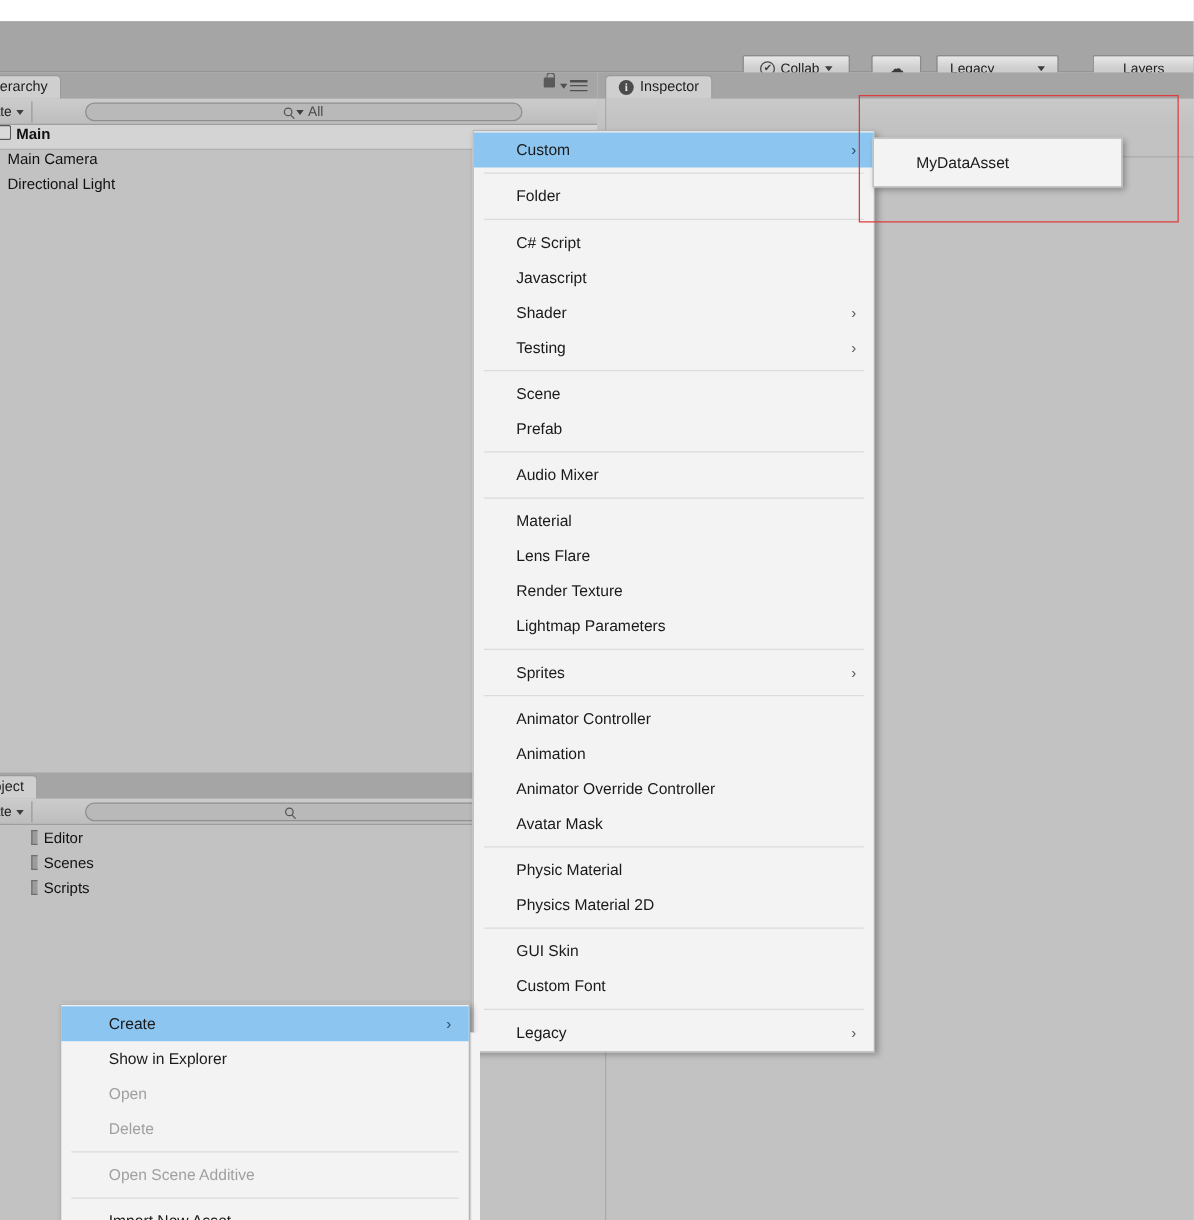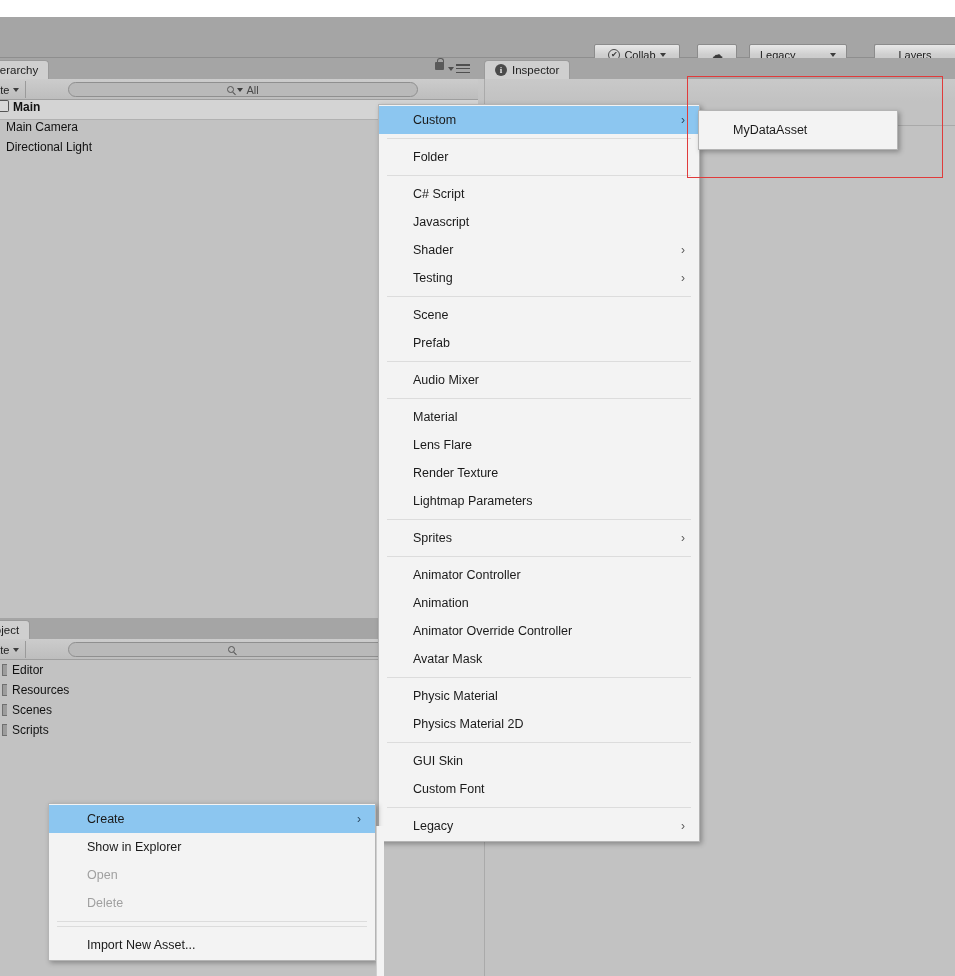--- a/index.html
+++ b/index.html
@@ -159,20 +159,21 @@
     position: absolute; left: 0; top: 618px; width: 478px; height: 358px;
     background: #c2c2c2;
   }
   .proj-tab { left: -20px; }
   .proj-search { left: 68px; width: 330px; }
   .proj-list { position: absolute; left: 0; top: 42px; width: 100%; }
   .proj-row {
     height: 20px; display:flex; align-items:center; gap: 5px;
     font-size: 12px; color: #111; padding-left: 2px;
     cursor: default;
+    margin-left: 23px;
   }
   .folder-glyph {
     width: 5px; height: 12px; background: #9c9c9c;
     border: 1px solid #6f6f6f; border-right: none; flex:none;
   }
 
   
   .insp-panel {
     position: absolute; left: 478px; top: 58px; width: 477px; height: 918px;
     background: #c2c2c2;
@@ -340,24 +341,20 @@
         <span></span>
       </div>
     </div>
     <div class="proj-list">
       <div class="proj-row">
         <span class="folder-glyph"></span>
         <span>Editor</span>
       </div>
       <div class="proj-row">
         <span class="folder-glyph"></span>
-        <span>Resources</span>
-      </div>
-      <div class="proj-row">
-        <span class="folder-glyph"></span>
         <span>Scenes</span>
       </div>
       <div class="proj-row">
         <span class="folder-glyph"></span>
         <span>Scripts</span>
       </div>
     </div>
   </div>
 
   <div class="insp-panel">
@@ -474,20 +471,23 @@
       <div class="menu-item">
         <span>Show in Explorer</span>
       </div>
       <div class="menu-item disabled">
         <span>Open</span>
       </div>
       <div class="menu-item disabled">
         <span>Delete</span>
       </div>
       <div class="menu-sep"></div>
+      <div class="menu-item disabled">
+        <span>Open Scene Additive</span>
+      </div>
       <div class="menu-sep"></div>
       <div class="menu-item">
         <span>Import New Asset...</span>
       </div>
     </div>
   <div class="ctx-scroll"></div>
 
   <div class="red-rect"></div>
 
 </div>

